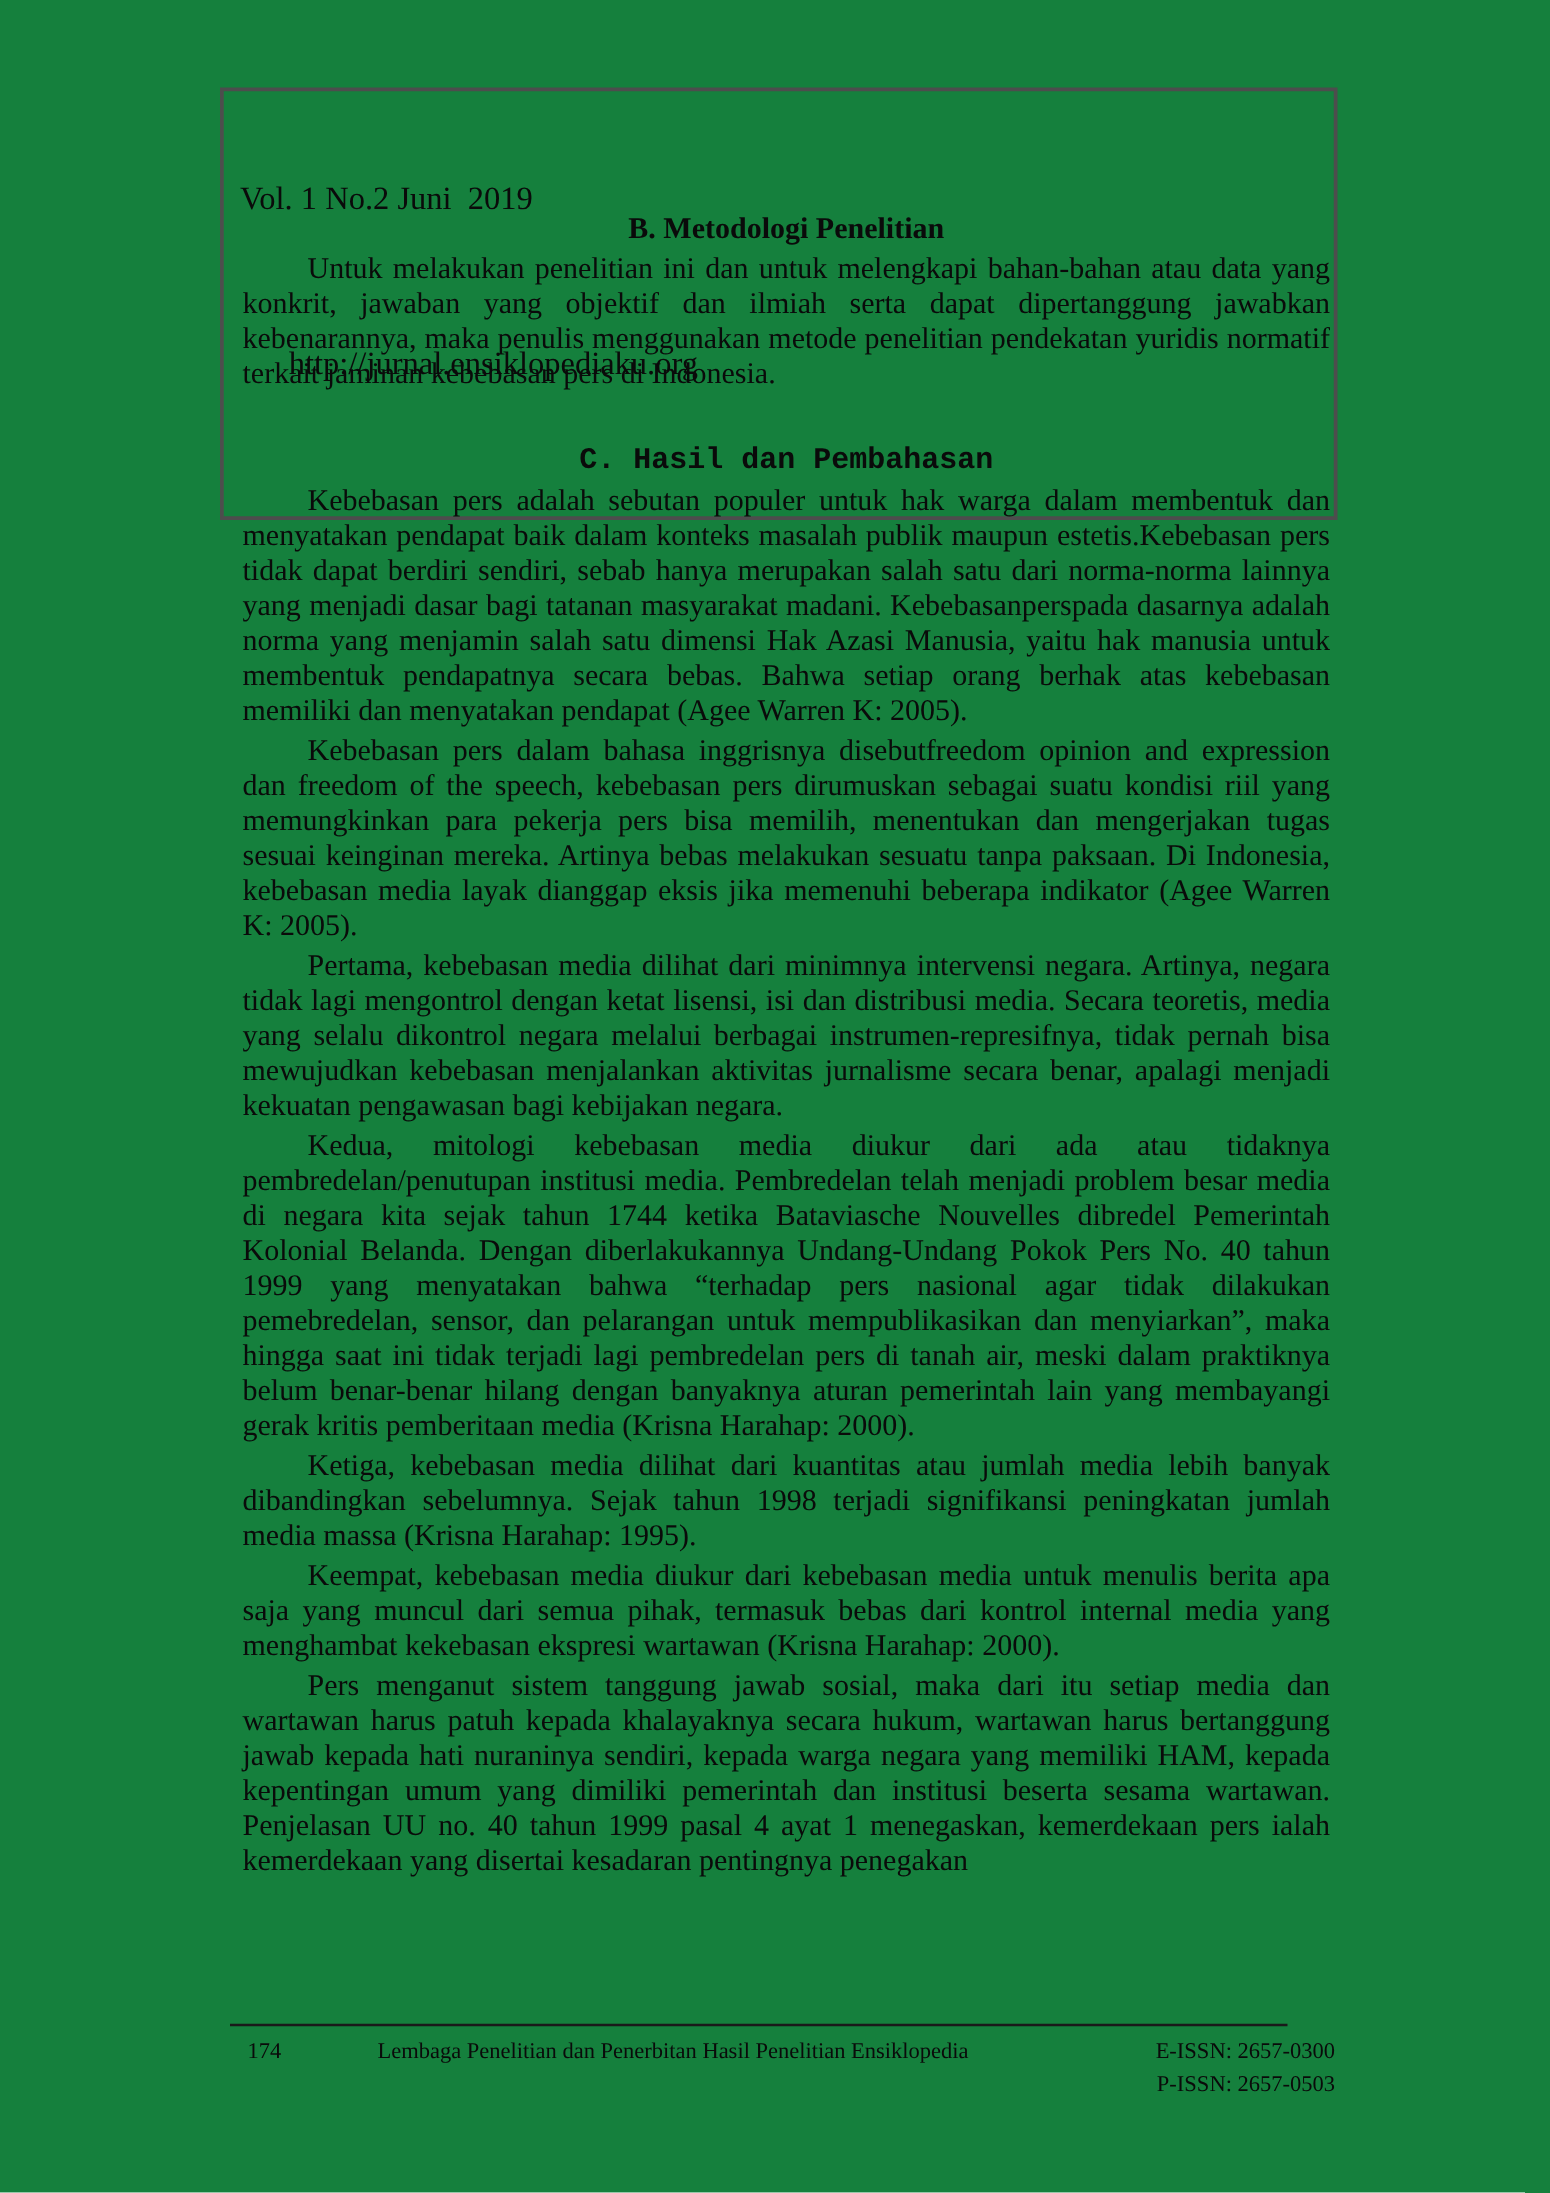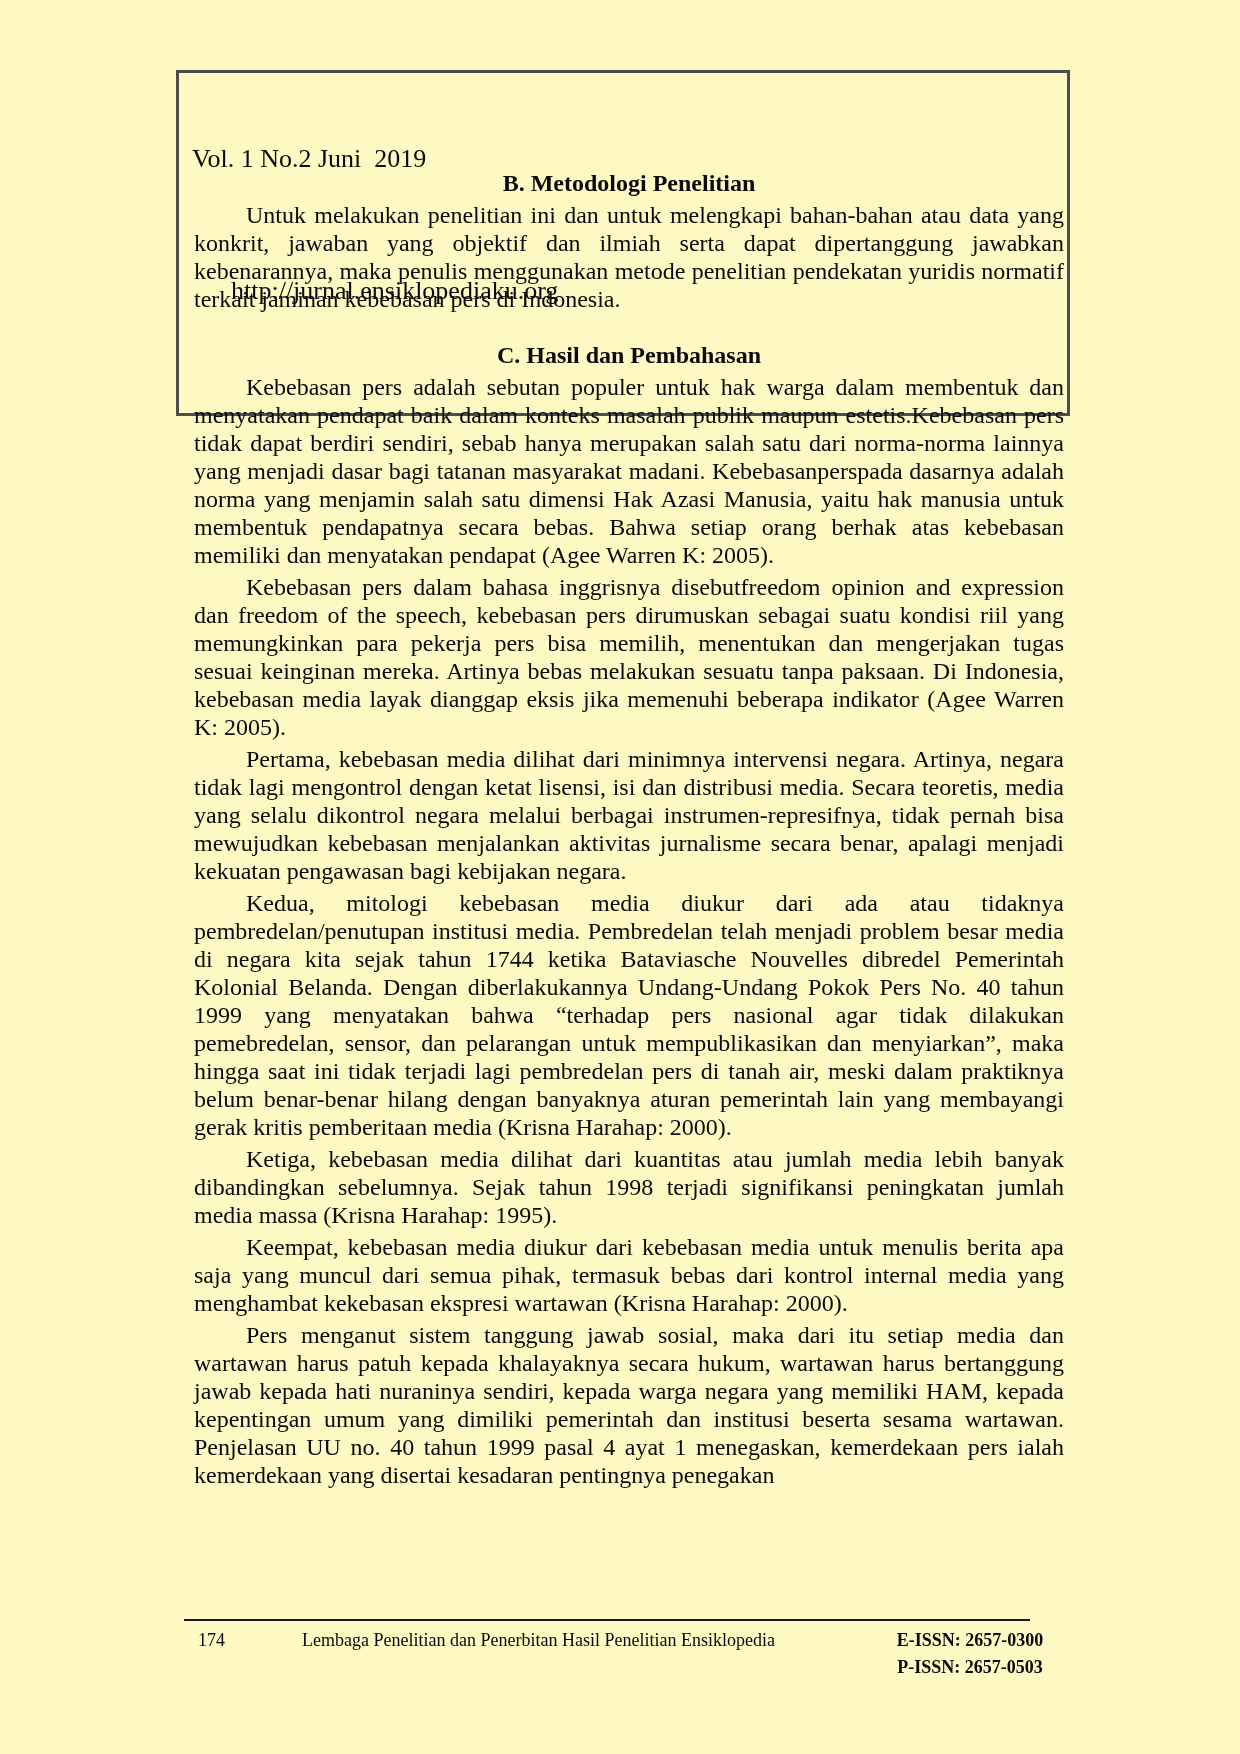--- a/index.html
+++ b/index.html
@@ -4,21 +4,21 @@
 <style>
   html, body {
     margin: 0;
     padding: 0;
     background: #ffffff;
   }
   .page {
     position: relative;
     width: 1240px;
     height: 1754px;
-    background: #fef9c3;
+    background: #15803d;
     font-family: "Liberation Serif", serif;
     color: #0a0a0a;
     overflow: hidden;
   }
   
   .header-box {
     position: absolute;
     left: 176px;
     top: 70px;
     width: 894px;
@@ -43,21 +43,22 @@
     line-height: 28px;
     text-align: justify;
   }
   .content h2 {
     font-size: 24px;
     font-weight: bold;
     margin: 0;
     text-align: center;
   }
   .content h2.gap-above {
-    margin-top: 28px;
+    margin-top: 42px;
+    font-family: Liberation Mono, monospace;
   }
   .content p {
     margin: 4px;
     text-indent: 52px;
   }
   
   .footer {
     position: absolute;
     left: 184px;
     top: 1619px;
@@ -79,22 +80,21 @@
     width: 118px;
     box-sizing: border-box;
     padding-left: 14px;
   }
   .footer-pub {
     flex: 1;
     text-align: left;
   }
   .footer-issn {
     width: 196px;
-    text-align: center;
-    font-weight: bold;
+    text-align: right;
   }
 </style>
 </head>
 <body>
 
 <div class="page">
 
   <div class="header-box">
     <div class="header-top">
       <span>Vol. 1 No.2 Juni  2019</span>

